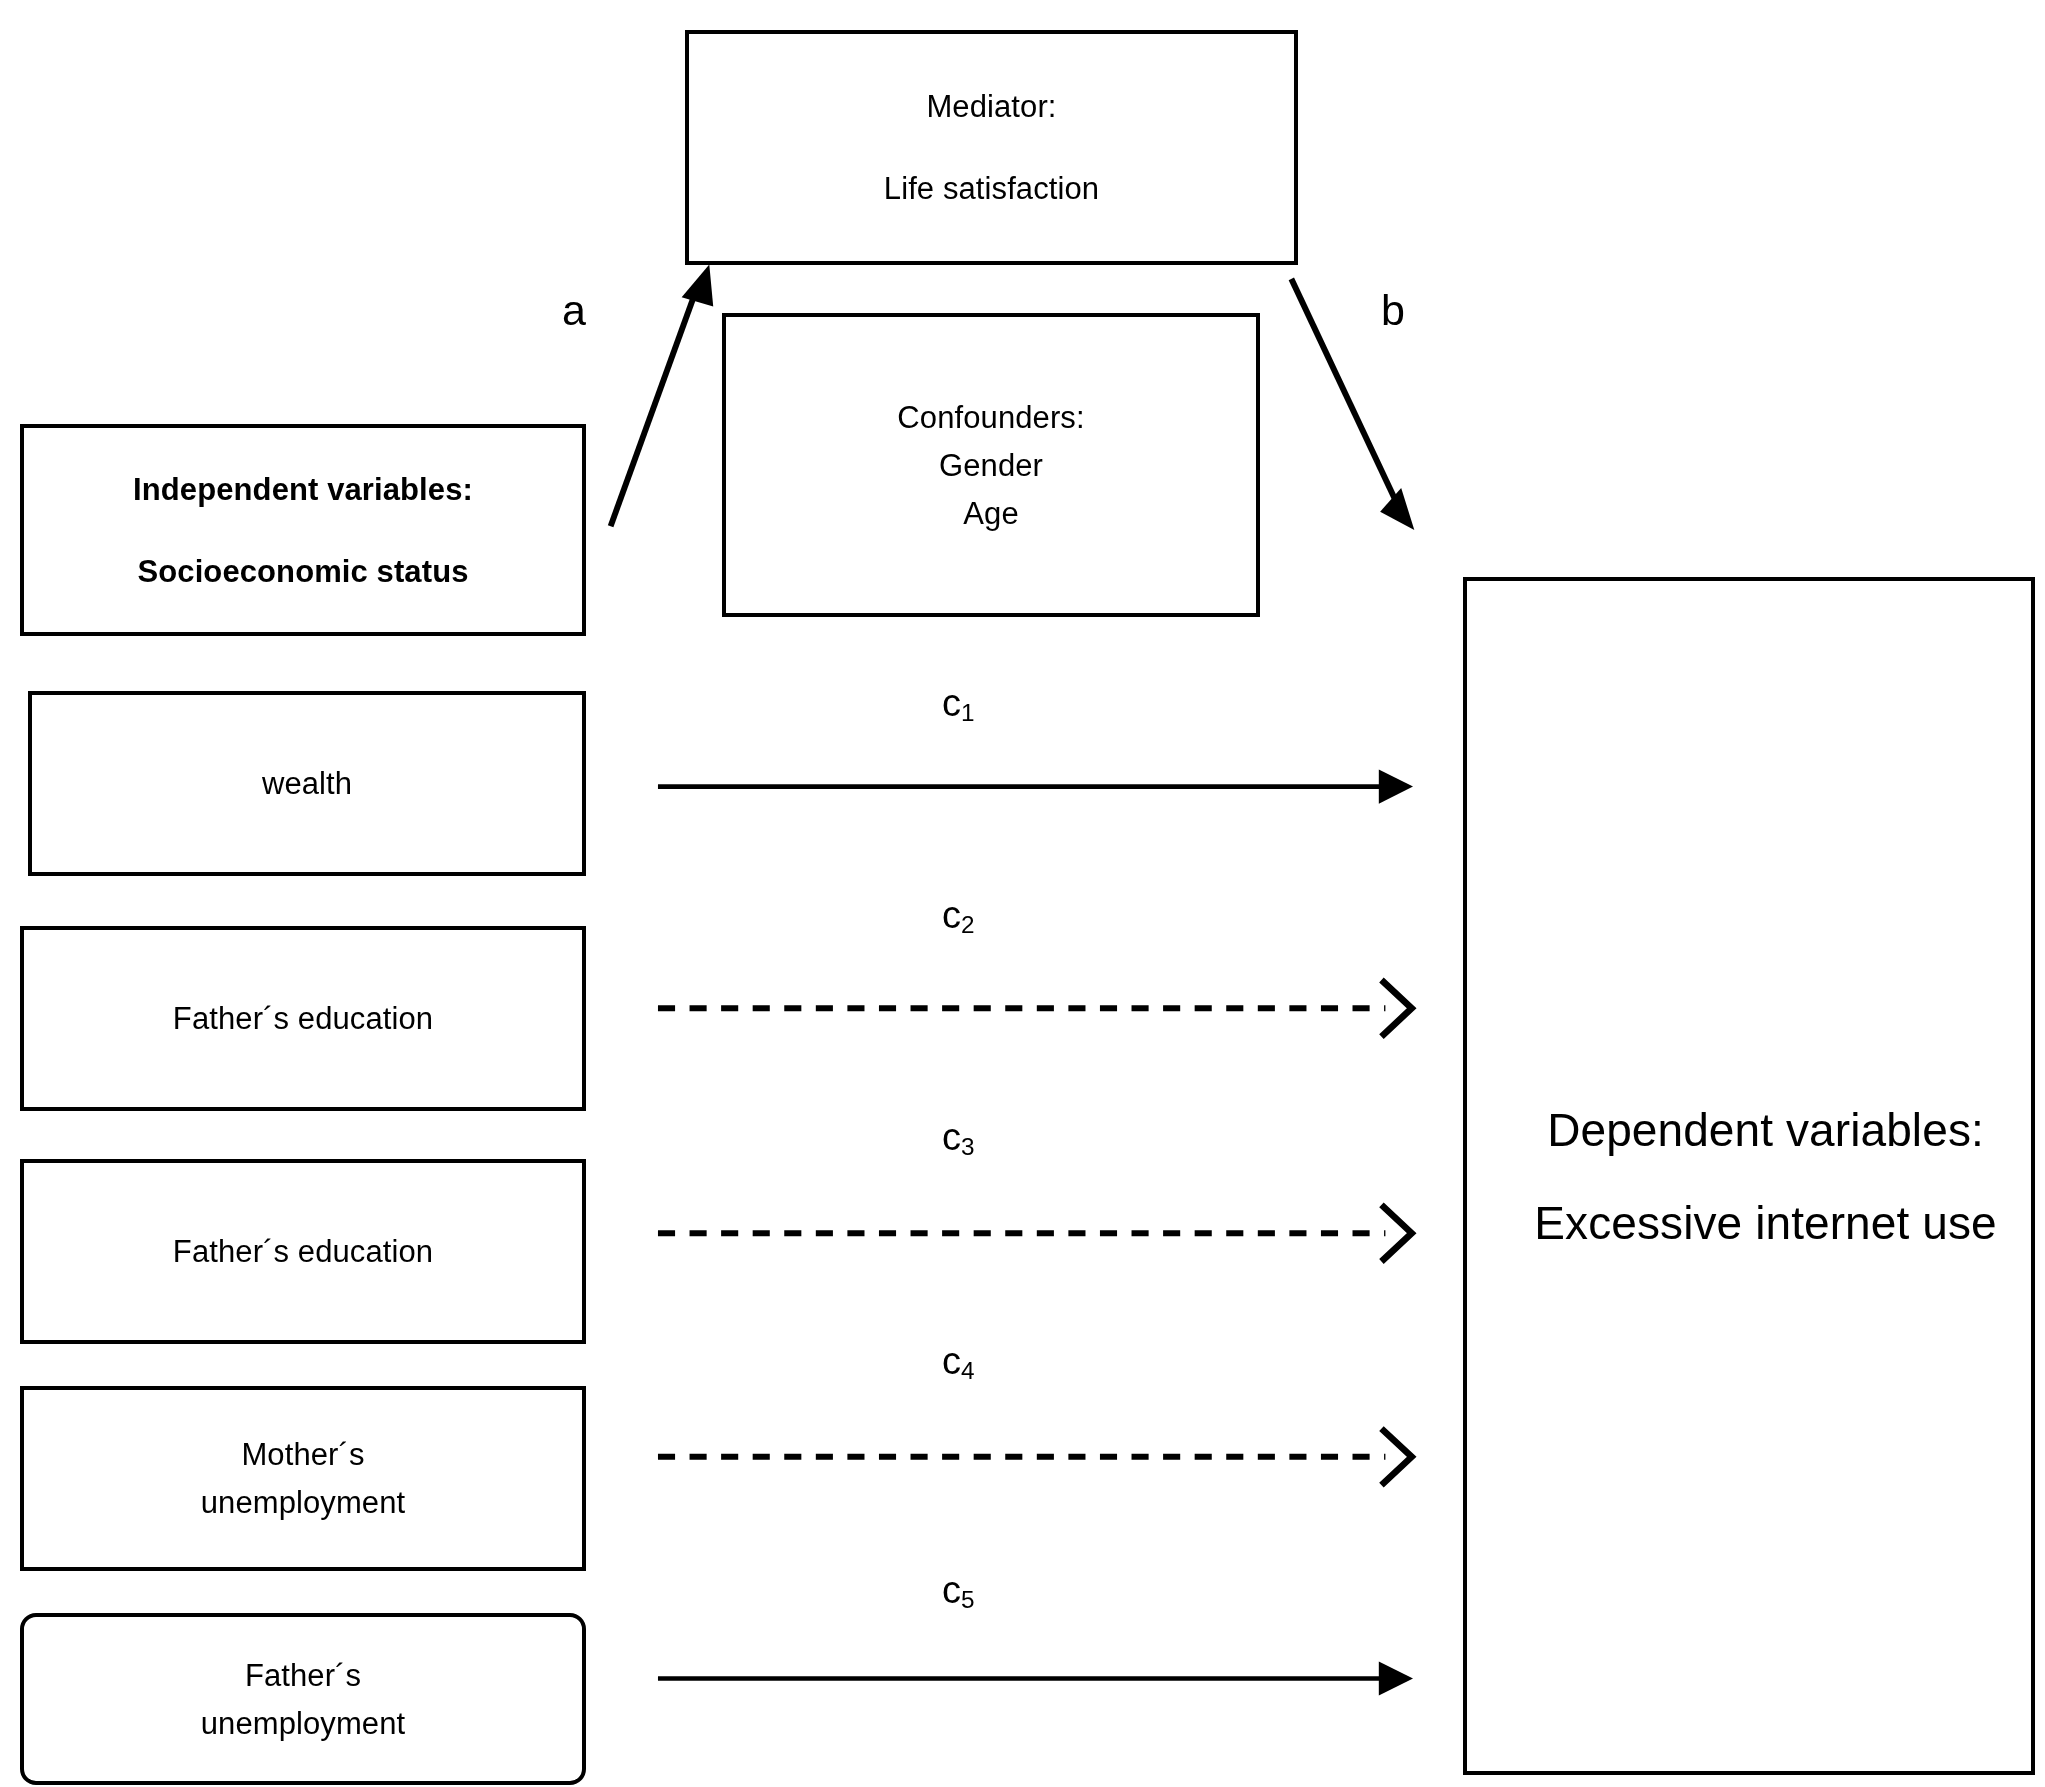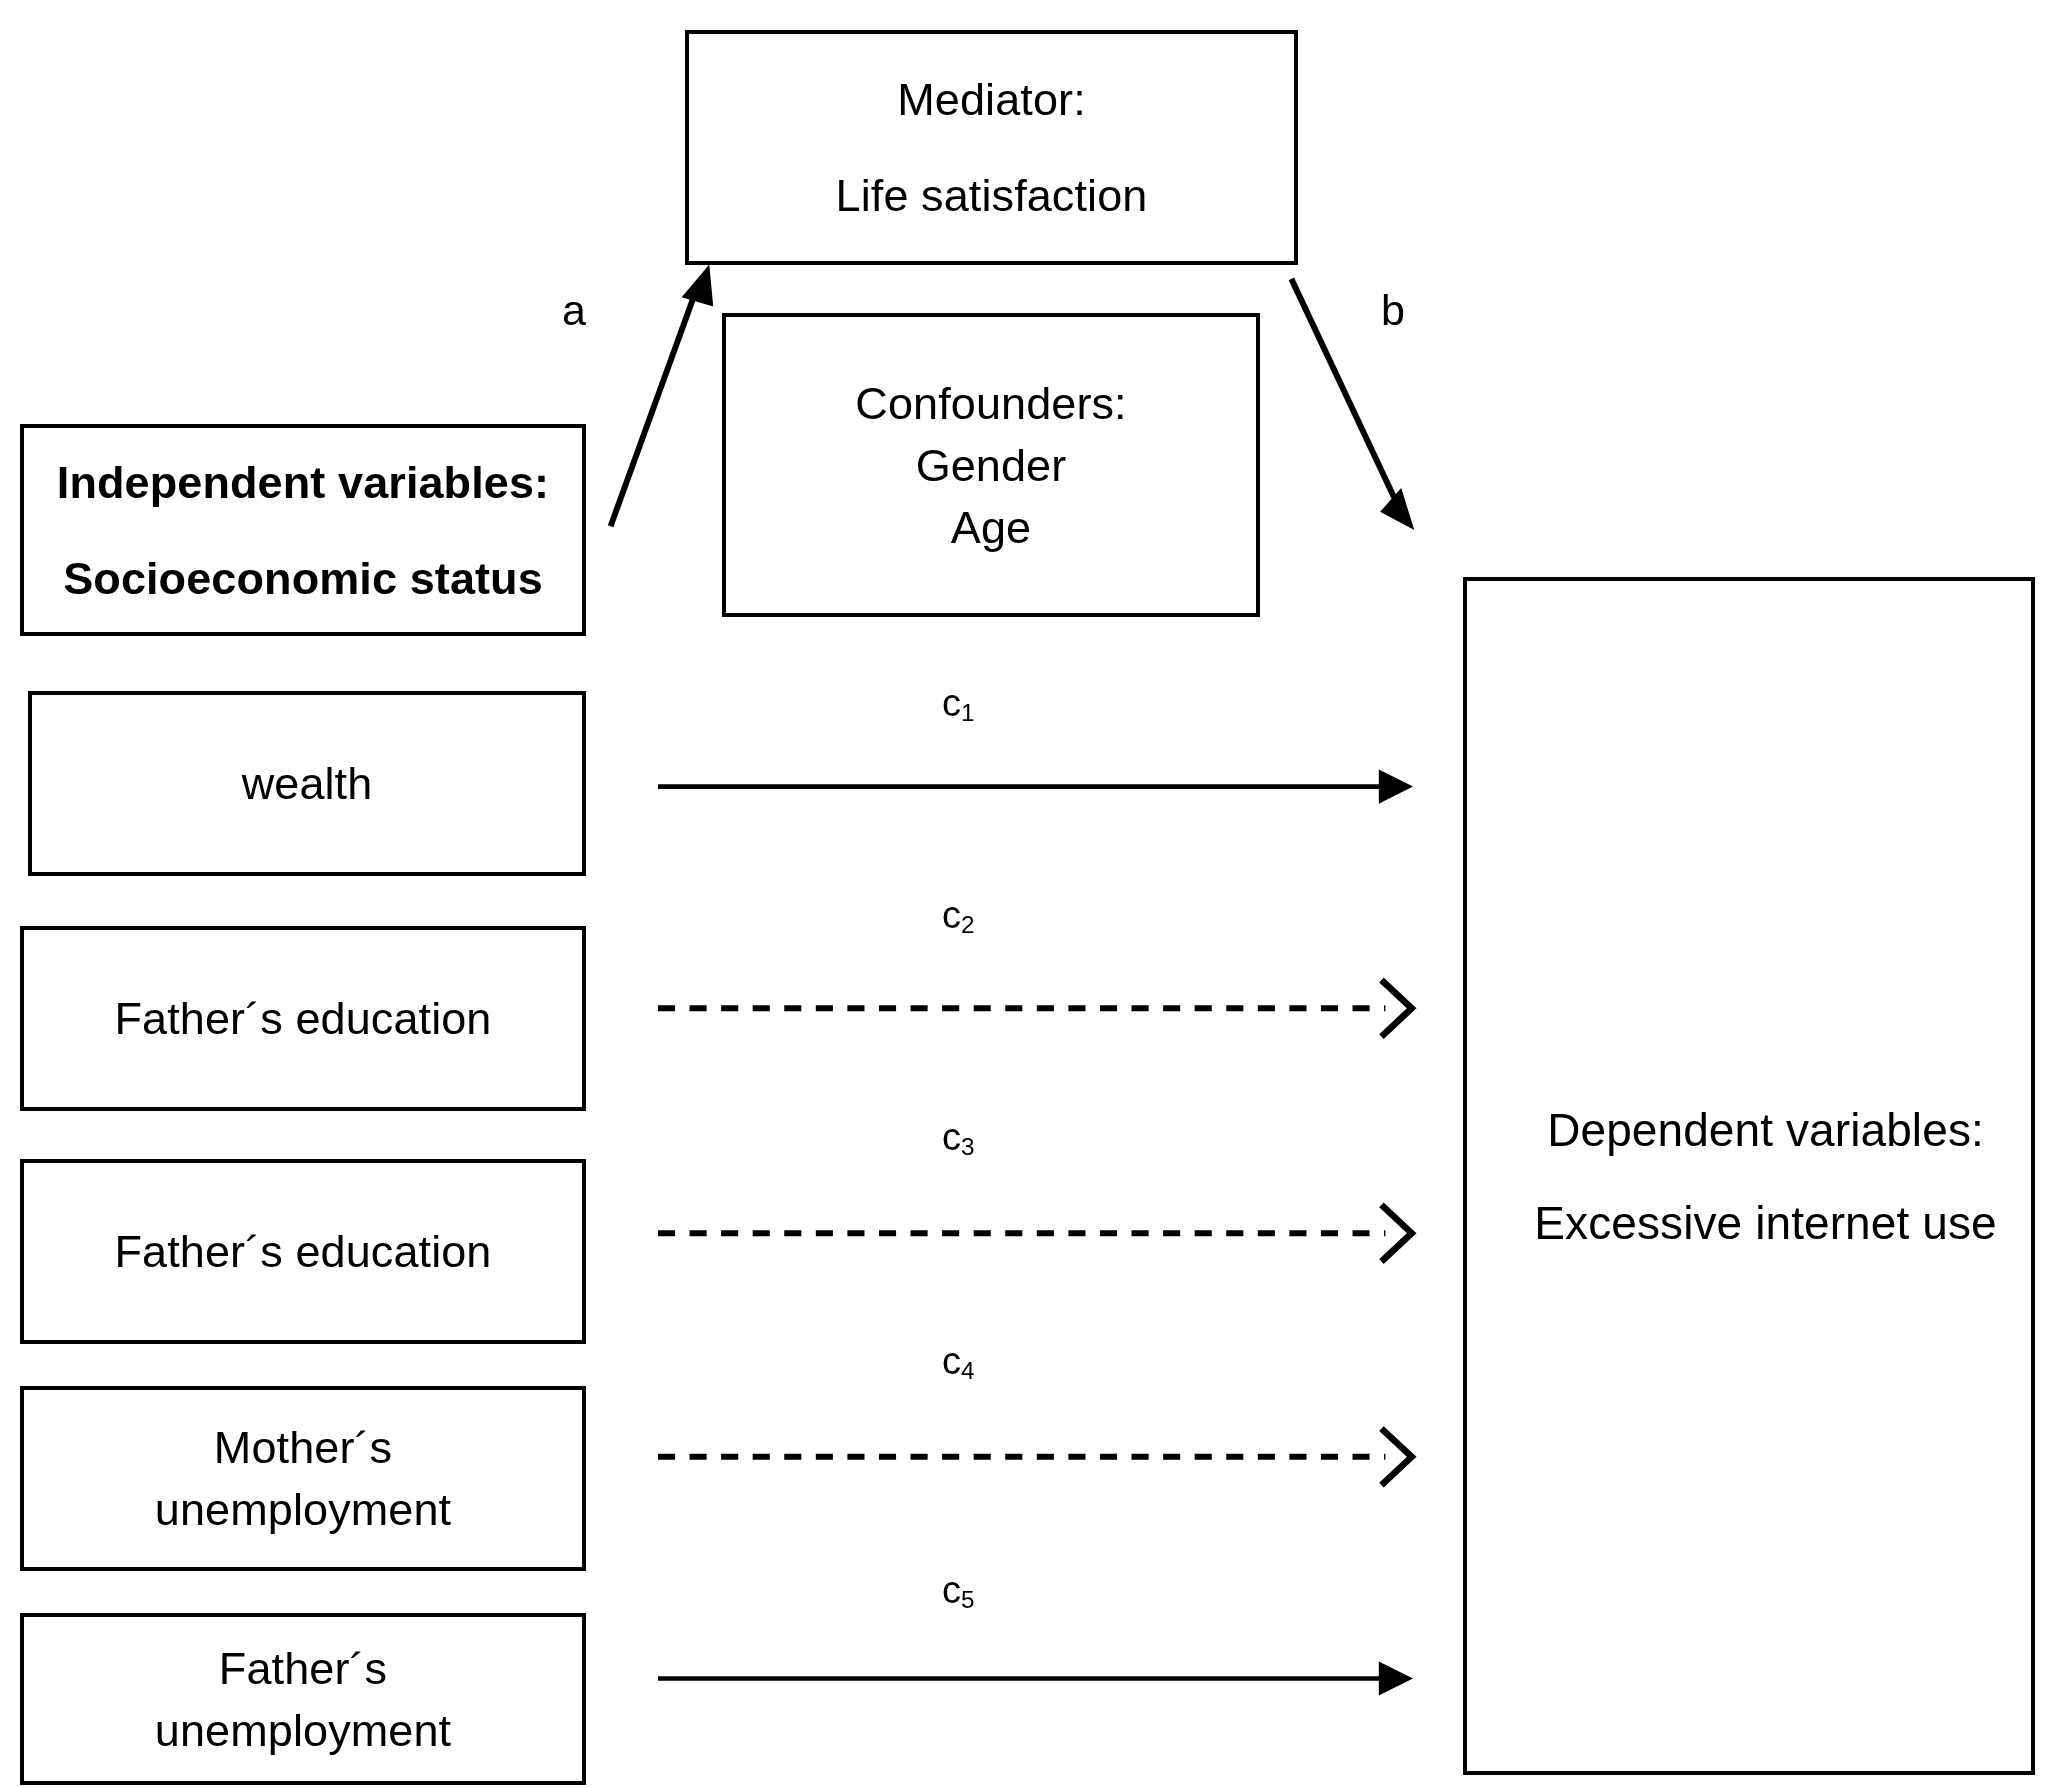--- a/index.html
+++ b/index.html
@@ -28,41 +28,41 @@
     background: #ffffff;
     display: flex;
     flex-direction: column;
     align-items: center;
     justify-content: center;
     text-align: center;
   }
   .node .line {
     display: block;
     width: 100%;
-    font-size: 45px;
+    font-size: 31px;
     line-height: 1.0;
     letter-spacing: 0.1px;
     white-space: nowrap;
   }
   .node .line + .line {
     margin-top: 51px;
   }
   .node.tight .line + .line {
     margin-top: 17px;
   }
 
   
   #node-mediator      { left: 685px; top:   30px; width: 613px;  height: 235px; }
   #node-confounders   { left: 722px; top:  313px; width: 538px;  height: 304px; }
   #node-independent   { left:   20px; top:  424px; width: 566px;  height: 212px; font-weight: bold; }
   #node-wealth        { left:   28px; top: 691px; width: 558px;  height: 185px; }
   #node-mother-edu    { left:   20px; top: 926px; width: 566px;  height: 185px; }
   #node-father-edu    { left:   20px; top: 1159px; width: 566px;  height: 185px; }
   #node-mother-unemp  { left:   20px; top: 1386px; width: 566px;  height: 185px; }
-  #node-father-unemp  { left:   20px; top: 1613px; width: 566px;  height: 172px; }
+  #node-father-unemp  { left:   20px; top: 1613px; width: 566px;  height: 172px; border-radius: 16px; }
   #node-dependent     { left: 1463px; top:  577px; width: 572px;  height: 1198px; padding-left: 33px; }
 
   #node-dependent .line { font-size: 46px; }
   #node-dependent .line + .line { margin-top: 47px; }
 
   
   .path-label {
     position: absolute;
     font-size: 38px;
     line-height: 1;

